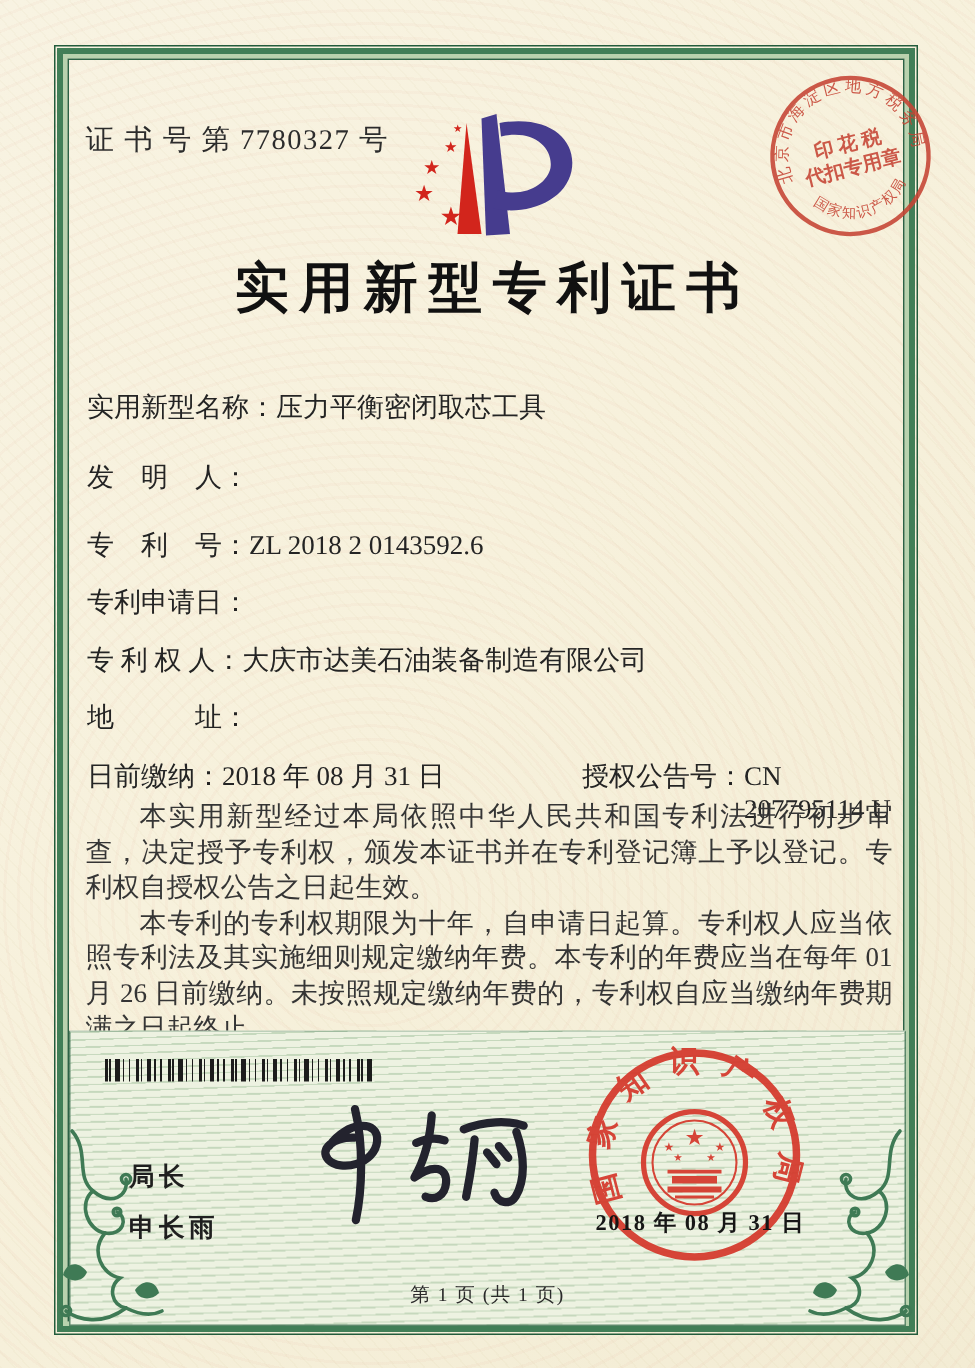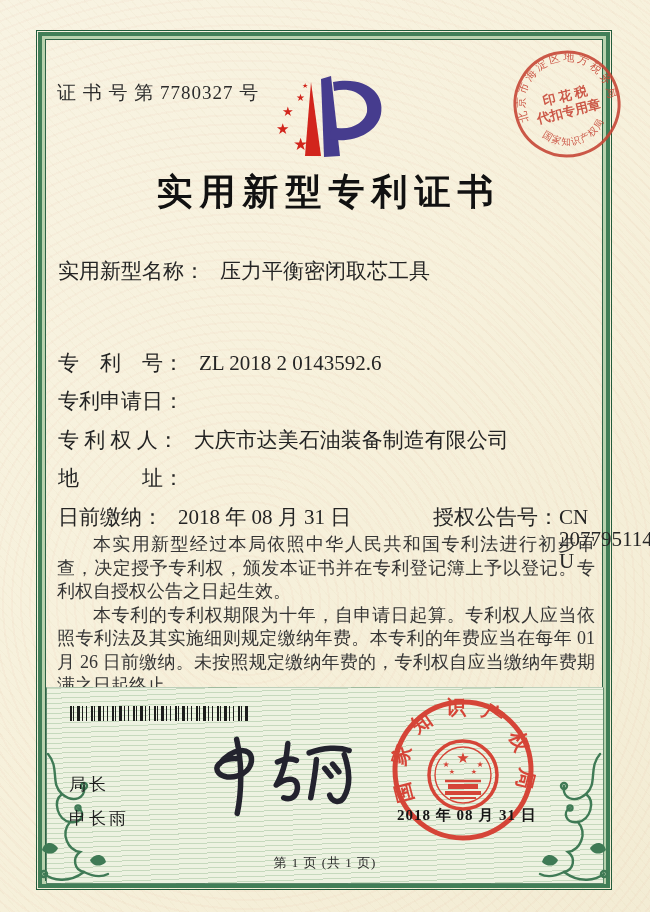--- a/index.html
+++ b/index.html
@@ -27,26 +27,26 @@
   
   .logo{position:absolute;left:243px;top:72px;width:170px;height:102px;}
 
   
   .tax-stamp{position:absolute;left:505px;top:42px;width:124px;height:124px;transform:rotate(-14deg);opacity:.88;}
 
   .title{position:absolute;left:0;right:0;top:168px;text-align:center;
     font-size:36px;font-weight:bold;color:#111;letter-spacing:7px;padding-left:7px;}
 
   .rows{position:absolute;left:58px;top:0;width:540px;color:#242424;}
-  .row{position:absolute;display:flex;font-size:21px;line-height:22px;width:540px;gap:15px;}
+  .row{position:absolute;display:flex;font-size:18px;line-height:22px;width:540px;}
   .row .lab{flex:none;white-space:pre;}
   .row .val{white-space:pre-line;}
   .row1{top:260px}.row2{top:307px}.row3{top:352px}.row4{top:390px}
   .row5{top:429px}.row6{top:467px}.row7{top:506px}
-  .grant-no{position:absolute;left:330px;top:0;display:flex;white-space:pre;margin-left:45px;}
+  .grant-no{position:absolute;left:330px;top:0;display:flex;white-space:pre;}
 
   .paras{position:absolute;left:57px;top:533px;width:538px;font-size:18px;
     line-height:23.5px;color:#353535;text-align:justify;word-break:break-all;}
   .paras p{margin:0;text-indent:2em;}
 
   
   .panel{position:absolute;left:46px;top:687px;width:558px;height:197px;box-sizing:border-box;
     background-color:#edf2e1;
     background-image:
       repeating-linear-gradient(178deg, rgba(124,168,122,0.35) 0 1px, transparent 1px 5px);
@@ -56,21 +56,21 @@
     background:repeating-linear-gradient(90deg,
       #1c1c1c 0 2px, transparent 2px 3px,
       #1c1c1c 3px 4px, transparent 4px 7px,
       #1c1c1c 7px 10px, transparent 10px 12px,
       #1c1c1c 12px 13px, transparent 13px 16px,
       #1c1c1c 16px 17px, transparent 17px 21px);}
   .flourish{position:absolute;width:72px;height:138px;}
   .flourish.bl{left:38px;top:748px;}
   .flourish.br{left:538px;top:748px;transform:scaleX(-1);}
 
-  .officer{position:absolute;left:69px;top:768px;font-size:17px;font-weight:normal;color:#1f1f1f;line-height:34px;letter-spacing:3px;}
+  .officer{position:absolute;left:86px;top:768px;font-size:17px;font-weight:bold;color:#1f1f1f;line-height:34px;letter-spacing:3px;}
   .signature{position:absolute;left:192px;top:730px;width:170px;height:95px;transform:rotate(-2deg);}
 
   .issue-seal{position:absolute;left:390px;top:697px;width:146px;height:146px;opacity:.92;}
   .seal-date{position:absolute;left:397px;top:806px;font-size:15px;font-weight:bold;color:#161616;letter-spacing:1px;z-index:5;}
 
   .footer{position:absolute;left:0;right:0;top:854px;text-align:center;font-size:13px;color:#2a2a2a;letter-spacing:1px;}
 
   svg text{font-family:"Liberation Serif","DejaVu Serif",serif;}
 </style>
 </head>
@@ -116,20 +116,21 @@
   </svg>
 
   <div class="title">实用新型专利证书</div>
 
   <div class="rows">
     <div class="row row1">
       <span class="lab">实用新型名称：</span>
       <span class="val">压力平衡密闭取芯工具</span>
     </div>
     <div class="row row2">
+      <span class="lab">发　明　人：</span>
     </div>
     <div class="row row3">
       <span class="lab">专　利　号：</span>
       <span class="val">ZL 2018 2 0143592.6</span>
     </div>
     <div class="row row4">
       <span class="lab">专利申请日：</span>
     </div>
     <div class="row row5">
       <span class="lab">专 利 权 人：</span>

